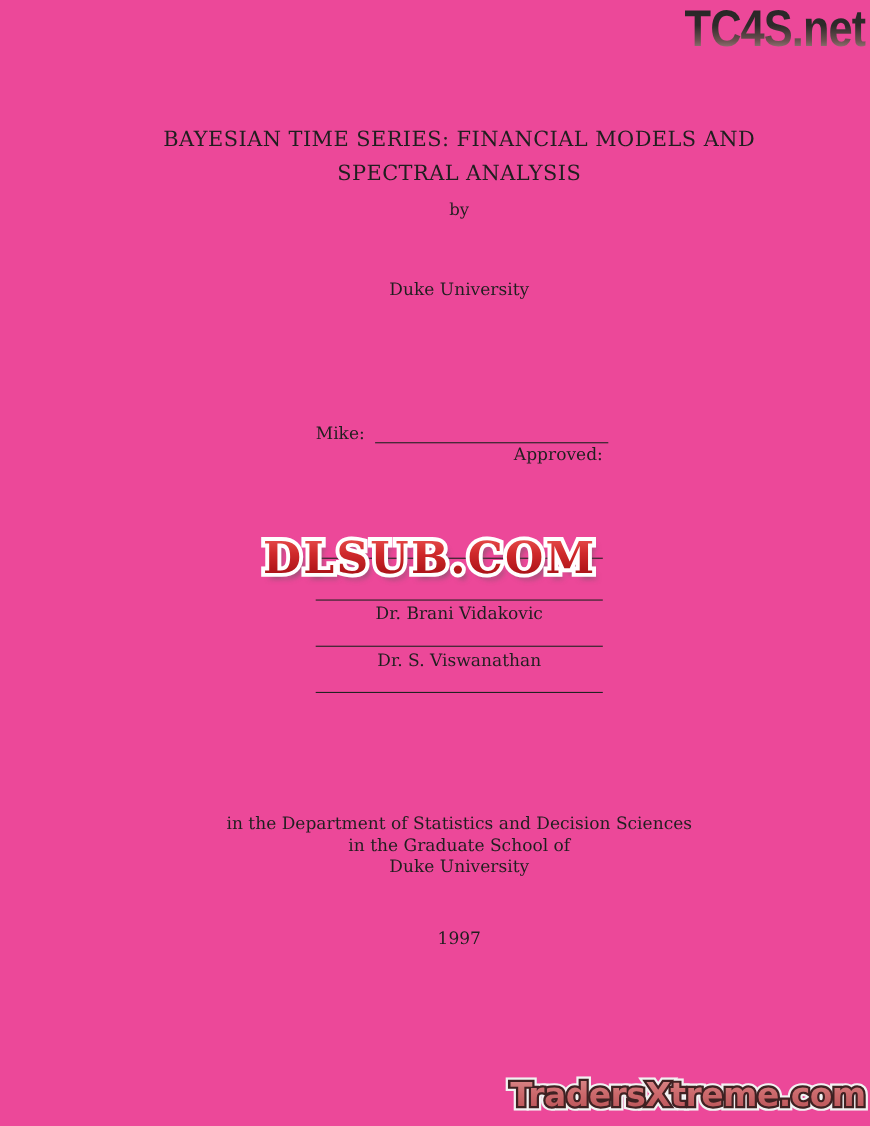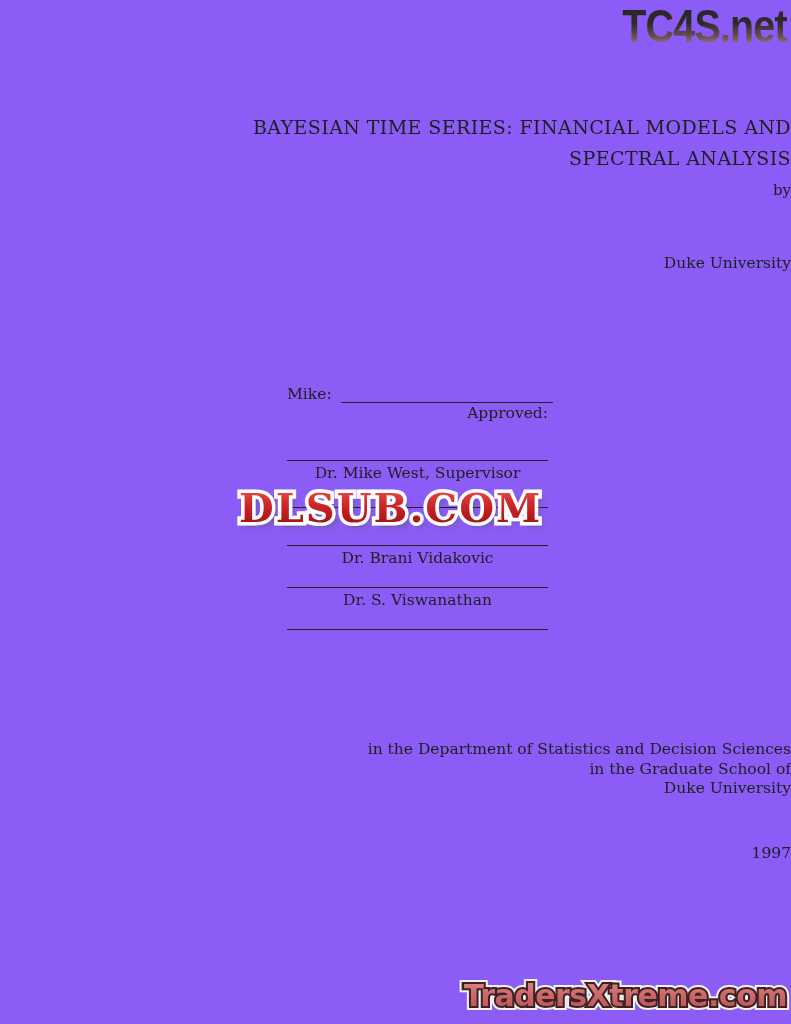--- a/index.html
+++ b/index.html
@@ -1,26 +1,26 @@
 <!DOCTYPE html>
 <html><head>
 <meta charset="utf-8">
 <style>
   html,body { margin:0; padding:0; background:#fff; }
   .page {
     position:relative;
     width:791px; height:1024px;
-    background:#8b5cf6;
+    background:#ec4899;
     overflow:hidden;
     font-family:"DejaVu Serif", serif;
     color:#1f1f1f;
   }
 
   
-  .doc-center { position:absolute; left:44px; width:747px; text-align:right; }
+  .doc-center { position:absolute; left:44px; width:747px; text-align:center; }
 
   .title-block { top:112px; font-size:19px; line-height:31px; letter-spacing:0.4px; }
   .byline      { top:181px; font-size:15px; }
   .author      { top:210px; font-size:18.5px; }
   .affil       { top:254px; font-size:15.5px; line-height:19.5px; }
 
   
   .date-row { position:absolute; left:287px; top:385px; font-size:15.5px; display:flex; align-items:flex-end; }
   .date-rule { display:inline-block; width:212px; border-bottom:1.5px solid #222; margin-left:9px; height:16px; }
   .approved  { position:absolute; left:287px; width:261px; top:404px; text-align:right; font-size:15.5px; }
@@ -102,23 +102,20 @@
   <div class="doc-center affil">
     <div>Duke University</div>
   </div>
 
   <div class="date-row">
     <span>Mike:</span>
     <span class="date-rule"></span>
   </div>
   <div class="approved">Approved:</div>
 
-  <div class="sig sig-1">
-    <span>Dr. Mike West, Supervisor</span>
-  </div>
   <div class="sig sig-2">
     <span></span>
   </div>
   <div class="sig sig-4">
     <span>Dr. S. Viswanathan</span>
   </div>
   <div class="sig sig-3">
     <span>Dr. Brani Vidakovic</span>
   </div>
   <div class="sig sig-5">

